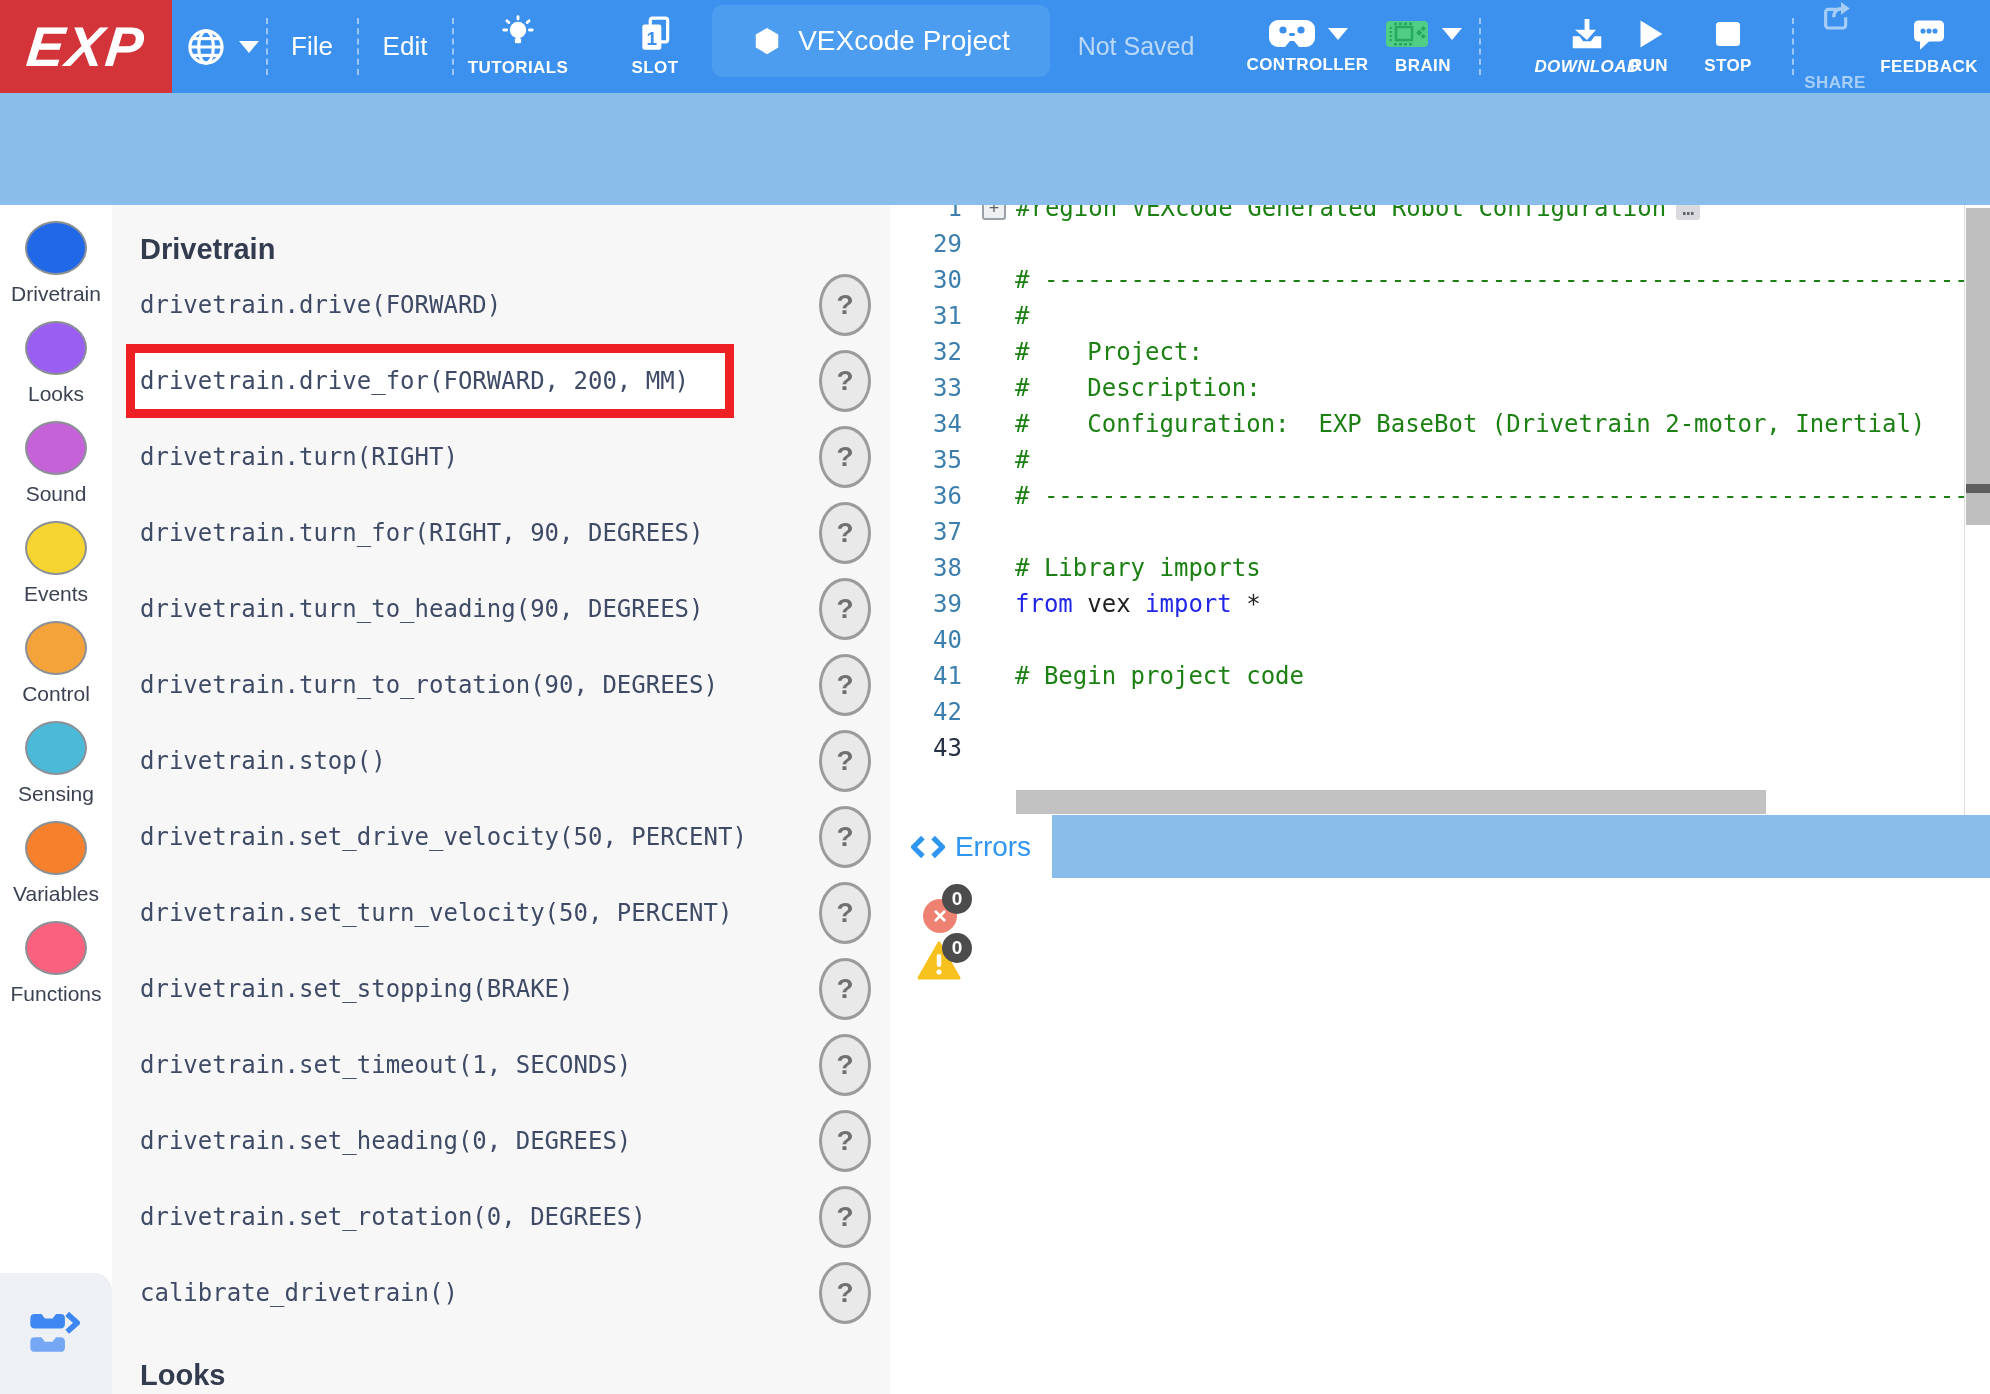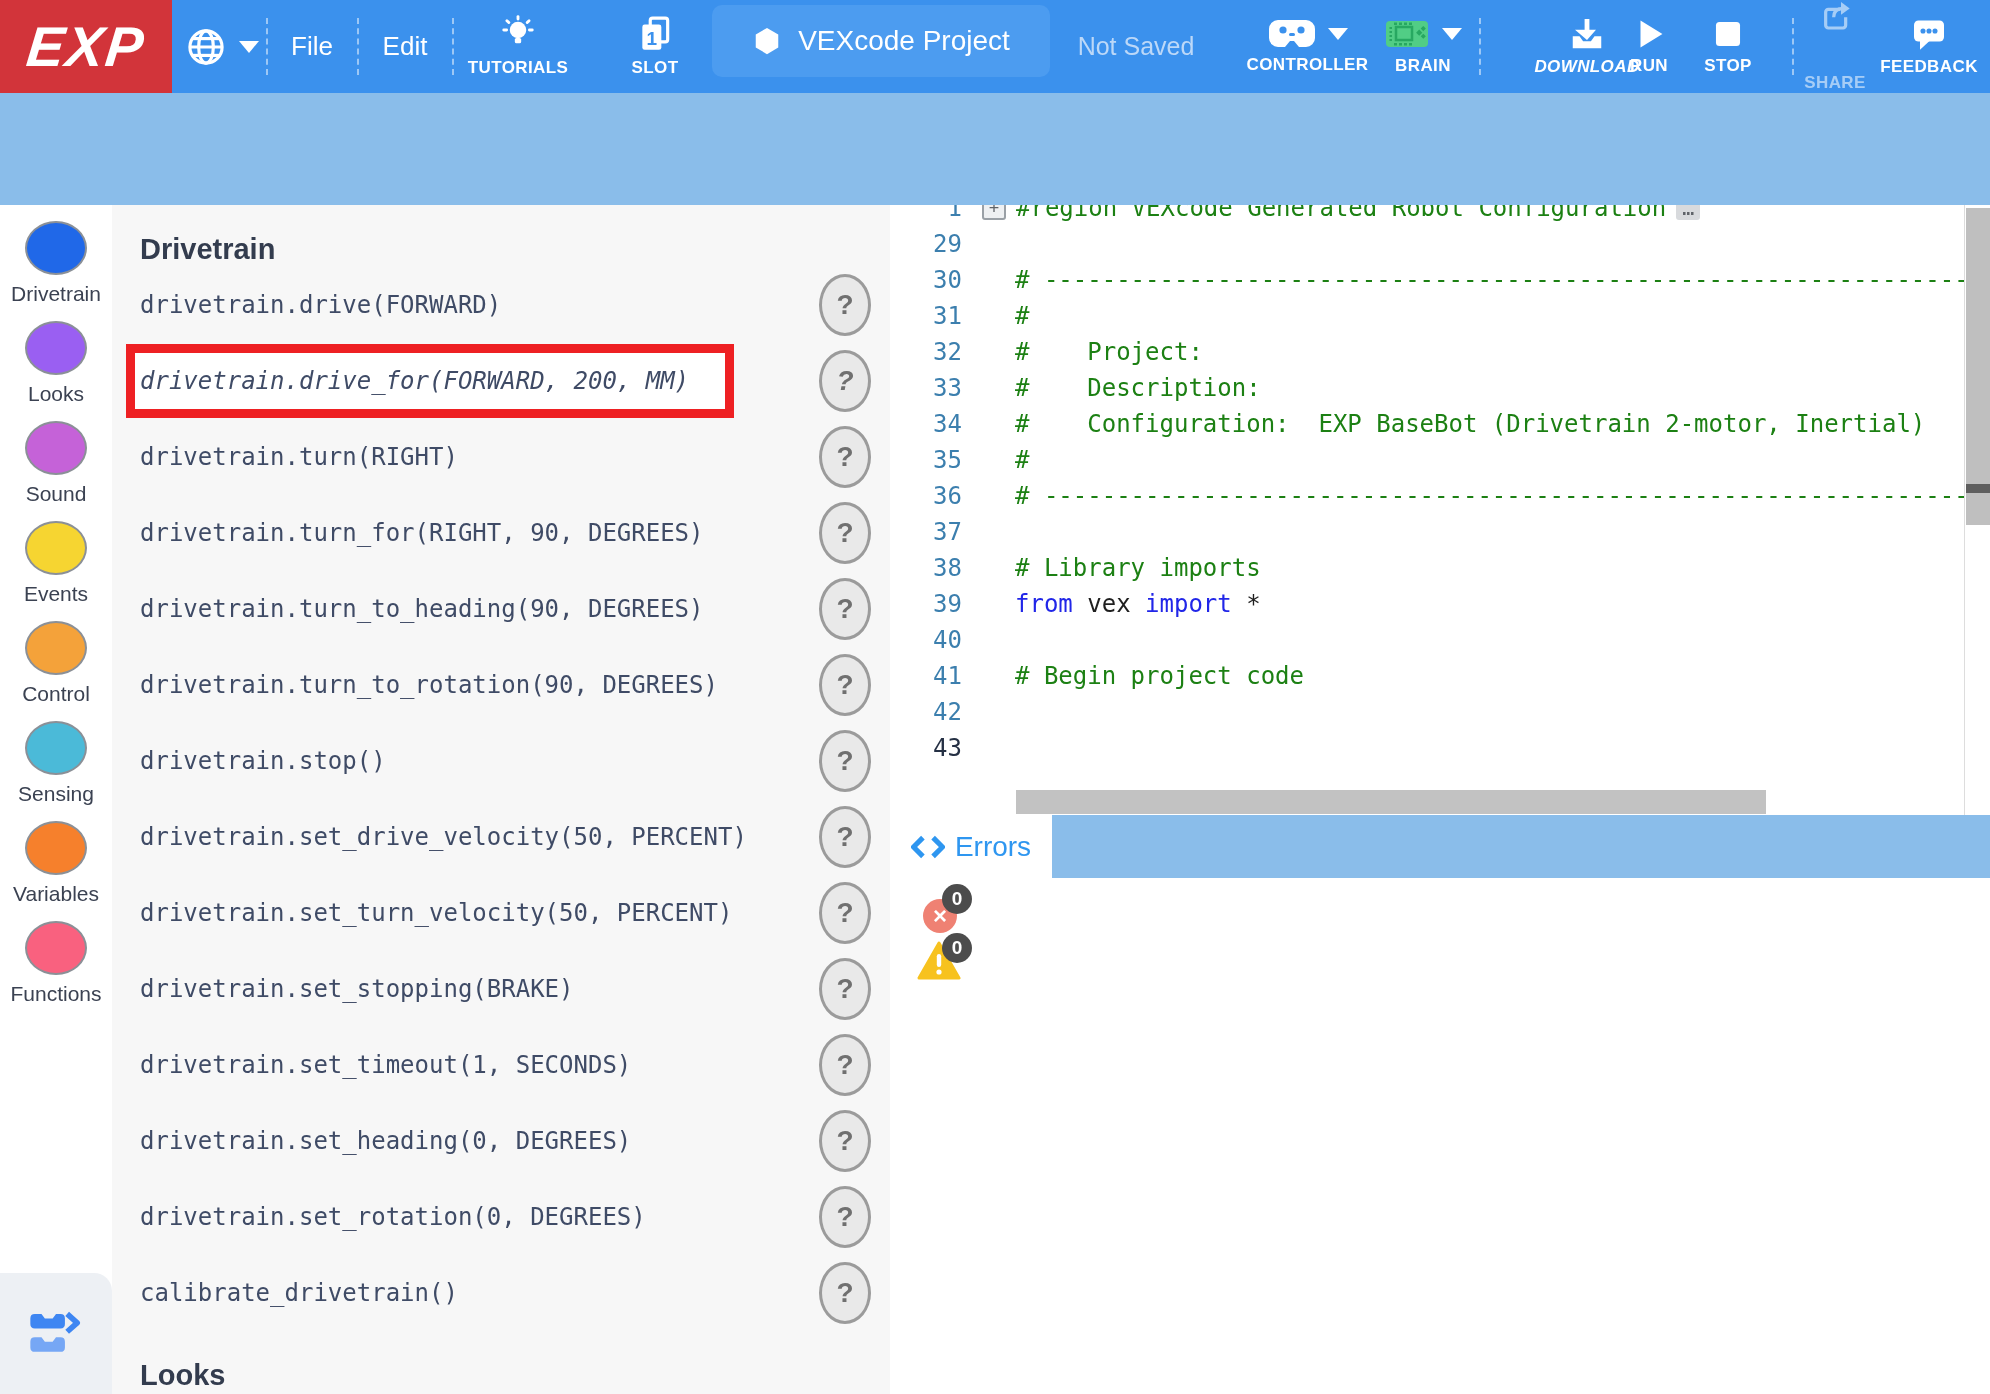--- a/index.html
+++ b/index.html
@@ -312,21 +312,21 @@
       </div>
     </div>
 
     <div class="toolbox">
       <div class="tb-header" style="top:28px;">Drivetrain</div>
       <div id="toolbox-rows">
           <div class="cmd-row" style="top: 62px;">
             <span class="cmd-text">drivetrain.drive(FORWARD)</span>
             <div class="help">?</div>
           </div>
-          <div class="cmd-row" style="top: 138px; font-style: italic;">
+          <div class="cmd-row" style="top: 138px;">
             <div class="hl-box"></div>
             <span class="cmd-text">drivetrain.drive_for(FORWARD, 200, MM)</span>
             <div class="help">?</div>
           </div>
           <div class="cmd-row" style="top: 214px;">
             <span class="cmd-text">drivetrain.turn(RIGHT)</span>
             <div class="help">?</div>
           </div>
           <div class="cmd-row" style="top: 290px;">
             <span class="cmd-text">drivetrain.turn_for(RIGHT, 90, DEGREES)</span>

